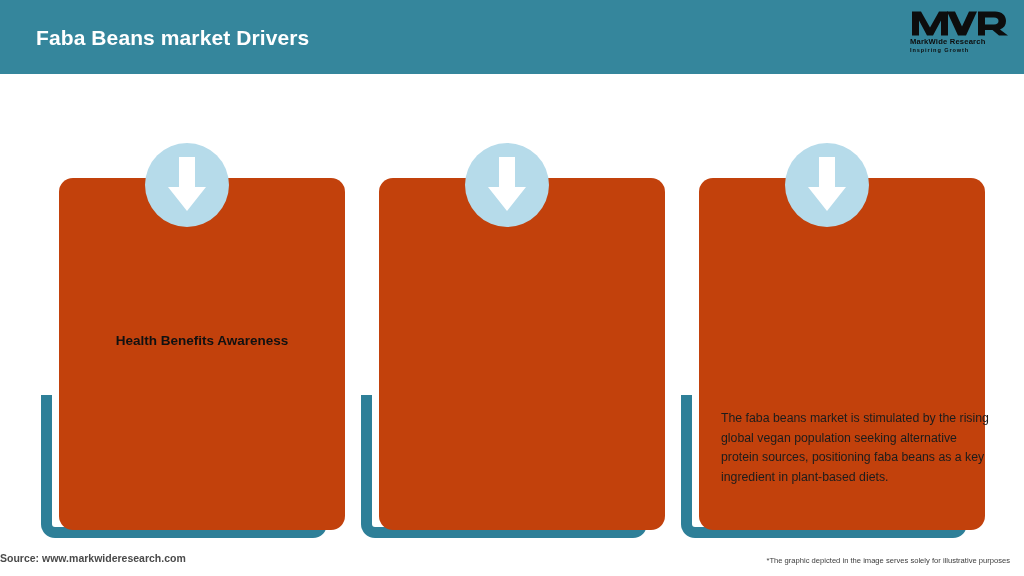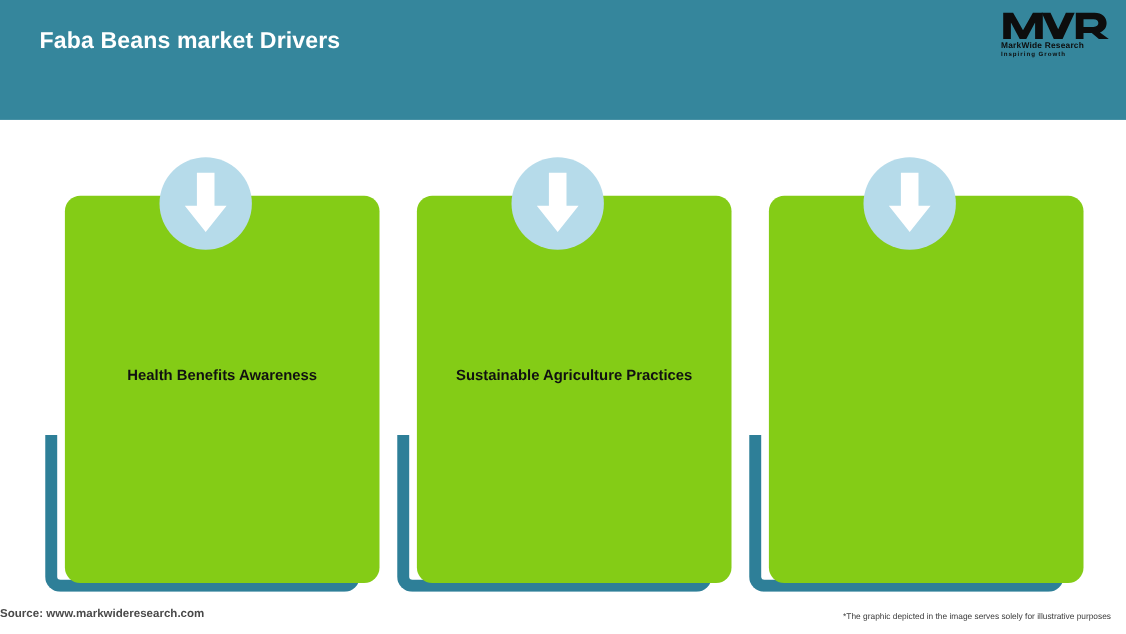--- a/index.html
+++ b/index.html
@@ -15,21 +15,21 @@
     overflow: hidden;
     position: relative;
   }
 
   
   .header {
     position: absolute;
     left: 0;
     top: 0;
     width: 1024px;
-    height: 109px;
+    height: 74px;
     background: #35869c;
     box-sizing: border-box;
   }
   .header-title {
     position: absolute;
     left: 36px;
     top: 26px;
     font-size: 21px;
     font-weight: bold;
     color: #ffffff;
@@ -101,21 +101,21 @@
     border-bottom-right-radius: 14px;
     box-sizing: border-box;
   }
 
   .card {
     position: absolute;
     left: 18px;
     top: 80px;
     width: 286px;
     height: 352px;
-    background: #84cc16;
+    background: #c2410c;
     border-radius: 14px;
     box-sizing: border-box;
   }
 
   
   .badge {
     position: absolute;
     top: 45px;
     left: 104px;
     width: 84px;
@@ -197,32 +197,32 @@
     <div class="badge">
       <svg width="84" height="84" viewBox="0 0 84 84" xmlns="http://www.w3.org/2000/svg">
         <path d="M34 14 L50 14 L50 44 L61 44 L42 68 L23 44 L34 44 Z" fill="#ffffff"></path>
       </svg>
     </div>
   </div>
 
   <div class="card-wrap c2">
     <div class="card-frame"></div>
     <div class="card">
-      <div class="card-title">Sustainable Agriculture Practices</div>
     </div>
     <div class="badge">
       <svg width="84" height="84" viewBox="0 0 84 84" xmlns="http://www.w3.org/2000/svg">
         <path d="M34 14 L50 14 L50 44 L61 44 L42 68 L23 44 L34 44 Z" fill="#ffffff"></path>
       </svg>
     </div>
   </div>
 
   <div class="card-wrap c3">
     <div class="card-frame"></div>
     <div class="card">
+      <div class="card-body">The faba beans market is stimulated by the rising global vegan population seeking alternative protein sources, positioning faba beans as a key ingredient in plant-based diets.</div>
     </div>
     <div class="badge">
       <svg width="84" height="84" viewBox="0 0 84 84" xmlns="http://www.w3.org/2000/svg">
         <path d="M34 14 L50 14 L50 44 L61 44 L42 68 L23 44 L34 44 Z" fill="#ffffff"></path>
       </svg>
     </div>
   </div>
 
 </div>
 

